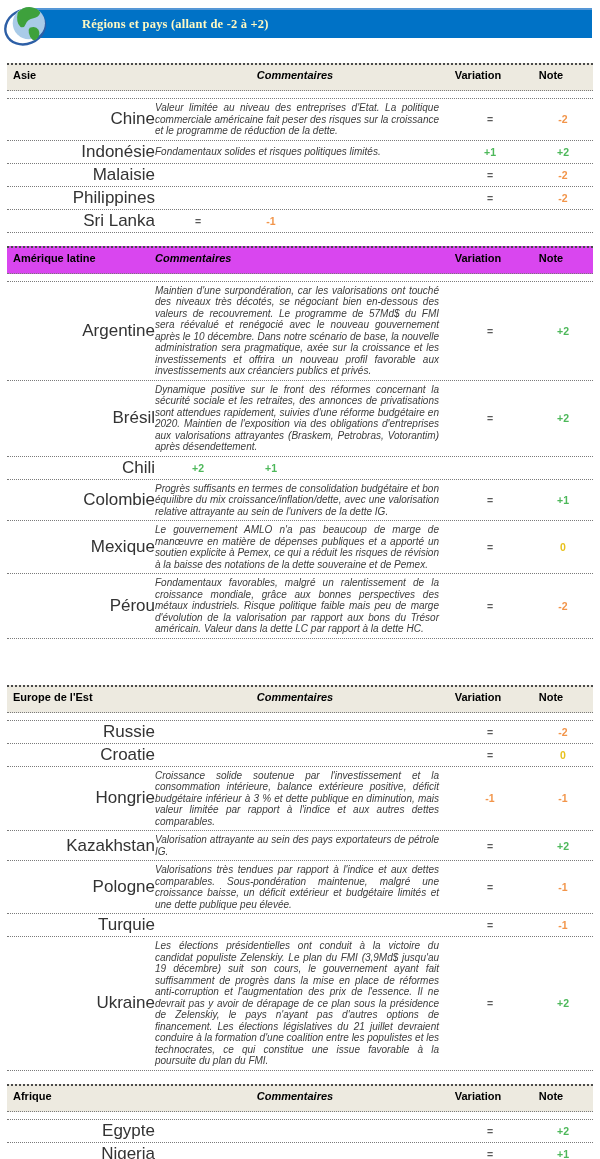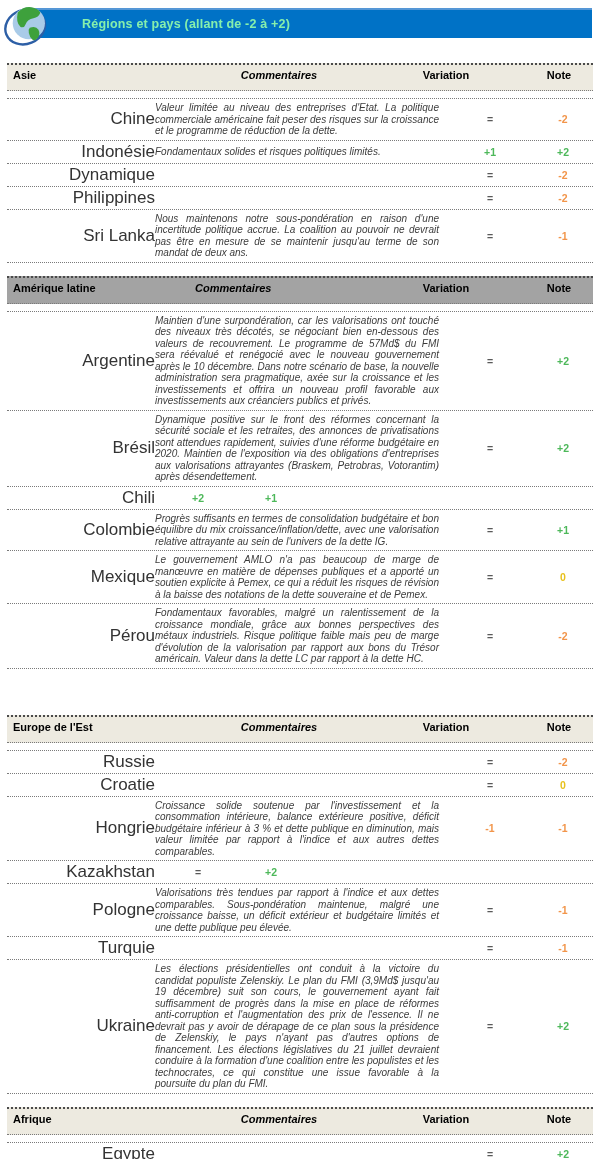--- a/index.html
+++ b/index.html
@@ -13,34 +13,33 @@
 
   
   .title-wrap{position:relative;height:32px;margin:7px 8px 24px 4px;}
   .title-bar{
     position:absolute;left:30px;right:0;top:1px;height:30px;
     display:flex;align-items:center;
     padding-left:46px;box-sizing:border-box;
     border-top:2px solid #5597d6;
     border-left:2px solid #5597d6;
   }
-  .title-text{color:#86efac;font-weight:bold;font-size:12.5px;letter-spacing:.2px;}
+  .title-text{color:#fef9c3;font-weight:bold;font-size:12.5px;letter-spacing:.2px;font-family:Liberation Serif, serif;}
   .globe{position:absolute;left:0;top:-5px;}
 
   
   .sections{margin:0 7px;}
   .section{margin-top:13px;}
   .section:first-child{margin-top:0;}
 
   .section-header{
     display:flex;align-items:flex-start;
     border-top:2px dotted #4a4a4a;
     border-bottom:1px dotted #7a7a7a;
-    padding:4px 4px 9px 0;
-    gap:40px;
+    padding:4px 12px 9px 0;
   }
   .section-name{font-weight:bold;font-size:11px;color:#000;}
   .col-head{font-weight:bold;font-size:11px;color:#000;}
 
   .rows{margin-top:7px;border-top:1px dotted #7a7a7a;}
   .row{
     display:flex;align-items:center;
     border-bottom:1px dotted #7a7a7a;
     padding:1px 0;
     min-height:16px;
@@ -94,44 +93,43 @@
   </div>
 
   <div class="row">
     <span class="col-region country">Indonésie</span>
     <span class="col-comment comment">Fondamentaux solides et risques politiques limités.</span>
     <span class="col-var value" style="color: rgb(77, 184, 90);">+1</span>
     <span class="col-note value" style="color: rgb(77, 184, 90);">+2</span>
   </div>
 
   <div class="row">
-    <span class="col-region country">Dynamique</span>
+    <span class="col-region country">Malaisie</span>
     <span class="col-comment comment"></span>
     <span class="col-var value" style="color: rgb(89, 89, 89);">=</span>
     <span class="col-note value" style="color: rgb(242, 149, 74);">-2</span>
   </div>
 
   <div class="row">
     <span class="col-region country">Philippines</span>
     <span class="col-comment comment"></span>
     <span class="col-var value" style="color: rgb(89, 89, 89);">=</span>
     <span class="col-note value" style="color: rgb(242, 149, 74);">-2</span>
   </div>
 
   <div class="row">
     <span class="col-region country">Sri Lanka</span>
-    <span class="col-comment comment">Nous maintenons notre sous-pondération en raison d'une incertitude politique accrue. La coalition au pouvoir ne devrait pas être en mesure de se maintenir jusqu'au terme de son mandat de deux ans.</span>
-    <span class="col-var value" style="color: rgb(89, 89, 89);">=</span>
-    <span class="col-note value" style="color: rgb(242, 149, 74);">-1</span>
-  </div>
-</div>
-  </section>
-
-  <section class="section">
-    <div class="section-header" style="background: #a3a3a3; align-items: center;">
+    <span class="col-var value" style="color: rgb(89, 89, 89);">=</span>
+    <span class="col-note value" style="color: rgb(242, 149, 74);">-1</span>
+  </div>
+</div>
+  </section>
+
+  <section class="section">
+    <div class="section-header" style="background: #d946ef; align-items: center;">
       <span class="col-region section-name">Amérique latine</span>
       <span class="col-comment col-head" style="text-align: left;">Commentaires</span>
       <span class="col-var col-head">Variation</span>
       <span class="col-note col-head">Note</span>
     </div>
     <div class="rows">
   <div class="row">
     <span class="col-region country">Argentine</span>
     <span class="col-comment comment">Maintien d'une surpondération, car les valorisations ont touché des niveaux très décotés, se négociant bien en-dessous des valeurs de recouvrement. Le programme de 57Md$ du FMI sera réévalué et renégocié avec le nouveau gouvernement après le 10 décembre. Dans notre scénario de base, la nouvelle administration sera pragmatique, axée sur la croissance et les investissements et offrira un nouveau profil favorable aux investissements aux créanciers publics et privés.</span>
     <span class="col-var value" style="color: rgb(89, 89, 89);">=</span>
@@ -198,20 +196,21 @@
 
   <div class="row">
     <span class="col-region country">Hongrie</span>
     <span class="col-comment comment">Croissance solide soutenue par l'investissement et la consommation intérieure, balance extérieure positive, déficit budgétaire inférieur à 3 % et dette publique en diminution, mais valeur limitée par rapport à l'indice et aux autres dettes comparables.</span>
     <span class="col-var value" style="color: rgb(242, 149, 74);">-1</span>
     <span class="col-note value" style="color: rgb(242, 149, 74);">-1</span>
   </div>
 
   <div class="row">
     <span class="col-region country">Kazakhstan</span>
+    <span class="col-comment comment">Valorisation attrayante au sein des pays exportateurs de pétrole IG.</span>
     <span class="col-var value" style="color: rgb(89, 89, 89);">=</span>
     <span class="col-note value" style="color: rgb(77, 184, 90);">+2</span>
   </div>
 
   <div class="row">
     <span class="col-region country">Pologne</span>
     <span class="col-comment comment">Valorisations très tendues par rapport à l'indice et aux dettes comparables. Sous-pondération maintenue, malgré une croissance baisse, un déficit extérieur et budgétaire limités et une dette publique peu élevée.</span>
     <span class="col-var value" style="color: rgb(89, 89, 89);">=</span>
     <span class="col-note value" style="color: rgb(242, 149, 74);">-1</span>
   </div>

